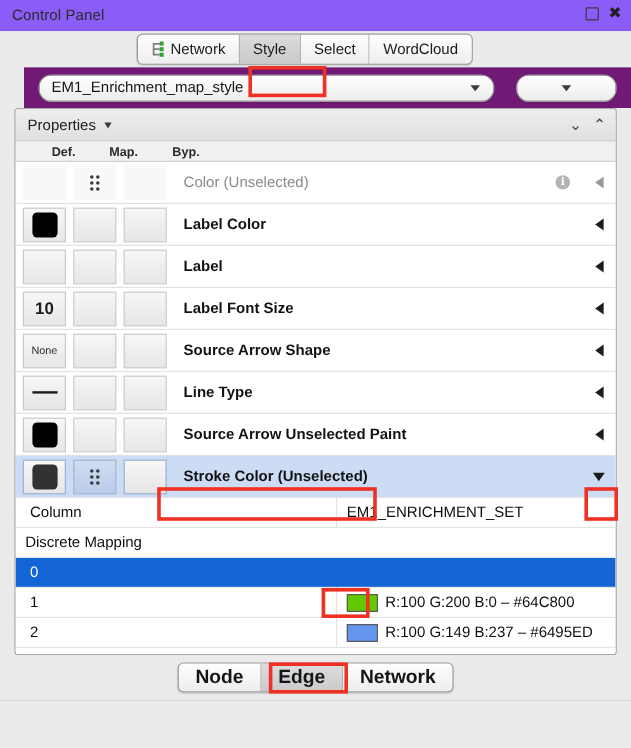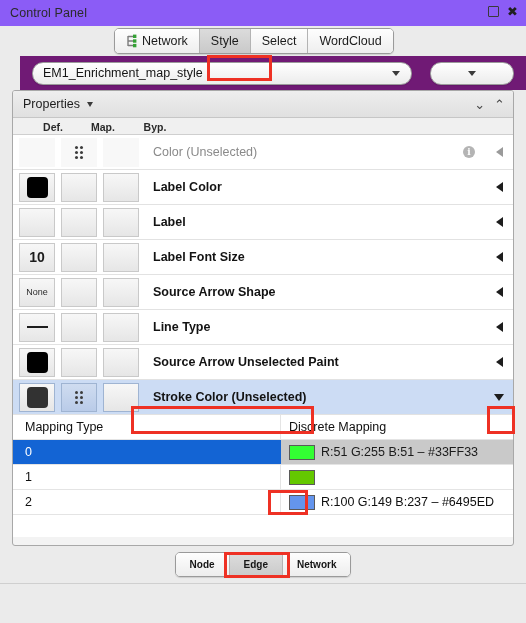--- a/index.html
+++ b/index.html
@@ -362,21 +362,21 @@
     height: 23px;
     border: 1px solid #9a9a9a;
     border-radius: 5px;
     overflow: hidden;
     box-shadow: 0 1px 1px rgba(0,0,0,.13);
   }
   .btab {
     display: flex;
     align-items: center;
     padding: 0 14px;
-    font-size: 10px;
+    font-size: 16px;
     font-weight: bold;
     color: #151515;
     background: linear-gradient(#fefefe, #ededed);
     border-right: 1px solid #b3b3b3;
     cursor: default;
   }
   .btab:last-child { border-right: none; }
   .btab.active { background: linear-gradient(#dddddd, #cacaca); }
   .footer-strip {
     height: 10px;
@@ -560,35 +560,35 @@
       <div class="cell"></div>
       <div class="prow-label">Stroke Color (Unselected)</div>
       <div class="arrow-cell">
           <span class="arr-down"></span>
         </div>
     </div>
   </div>
 
   <div class="map-table">
     <div class="map-row">
-      <div class="mk">Mapping Type</div>
+      <div class="mk">Column</div>
+      <div class="mv">EM1_ENRICHMENT_SET</div>
+    </div>
+    <div class="map-row">
       <div class="mv">Discrete Mapping</div>
     </div>
 
     <div class="map-row sel">
       <div class="mk">0</div>
-      <div class="mv">
-        <span class="mini-sw" style="background:#33FF33"></span>
-        <span>R:51 G:255 B:51 – #33FF33</span>
-      </div>
     </div>
     <div class="map-row">
       <div class="mk">1</div>
       <div class="mv">
         <span class="mini-sw" style="background:#64C800"></span>
+        <span>R:100 G:200 B:0 – #64C800</span>
       </div>
     </div>
     <div class="map-row">
       <div class="mk">2</div>
       <div class="mv">
         <span class="mini-sw" style="background:#6495ED"></span>
         <span>R:100 G:149 B:237 – #6495ED</span>
       </div>
     </div>
     <div class="map-filler"></div>

